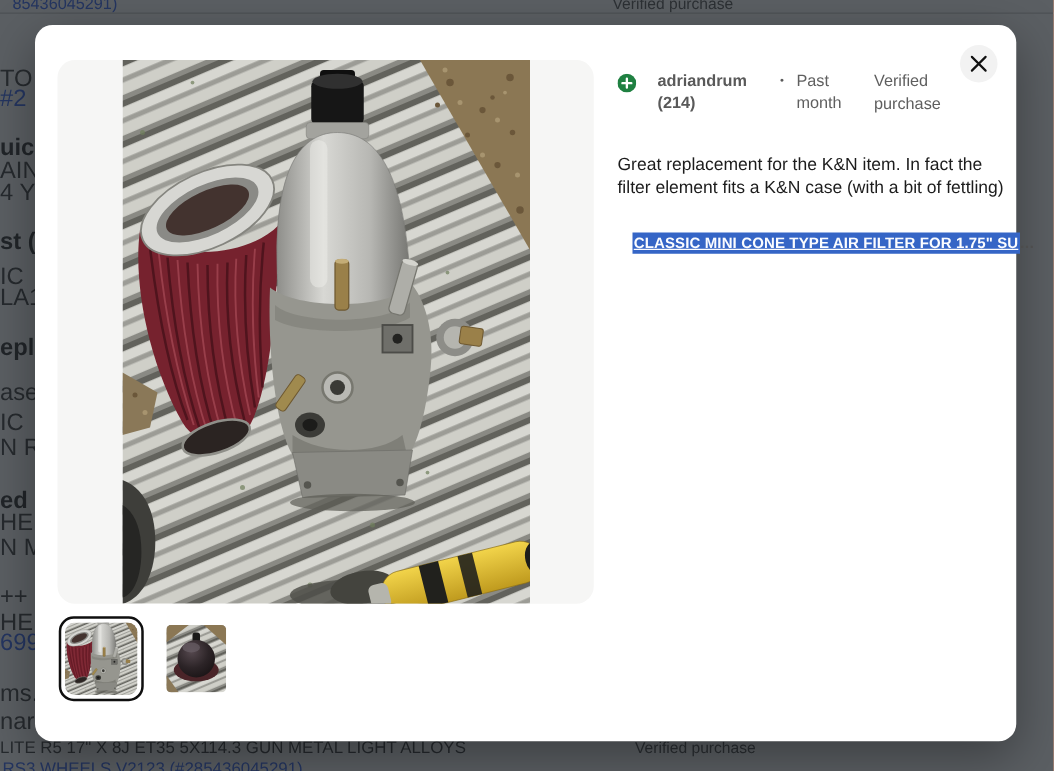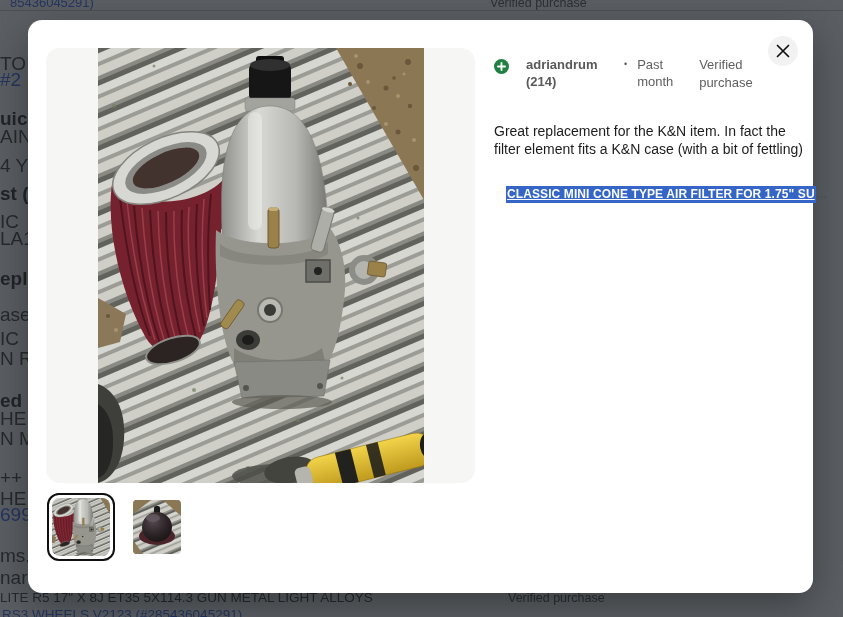--- a/index.html
+++ b/index.html
@@ -75,21 +75,21 @@
 
   <div class="bg-page">
     <span class="bg-top-left">85436045291)</span>
     <span class="bg-top-right">Verified purchase</span>
     <div class="bg-divider"></div>
 
     <span class="bg-frag" style="top:53px">TO</span>
     <span class="bg-frag blue" style="top:69px">#2</span>
     <span class="bg-frag bold" style="top:108px">uick</span>
     <span class="bg-frag" style="top:126px">AIN</span>
-    <span class="bg-frag" style="top:155px">4 Y</span>
+    <span class="bg-frag" style="top:144px">4 Y</span>
     <span class="bg-frag bold" style="top:183px">st (</span>
     <span class="bg-frag" style="top:211px">IC</span>
     <span class="bg-frag" style="top:228px">LA1</span>
     <span class="bg-frag bold" style="top:268px">epl</span>
     <span class="bg-frag" style="top:304px">ase</span>
     <span class="bg-frag" style="top:328px">IC</span>
     <span class="bg-frag" style="top:348px">N R</span>
     <span class="bg-frag bold" style="top:390px">ed</span>
     <span class="bg-frag" style="top:408px">HE</span>
     <span class="bg-frag" style="top:428px">N M</span>

